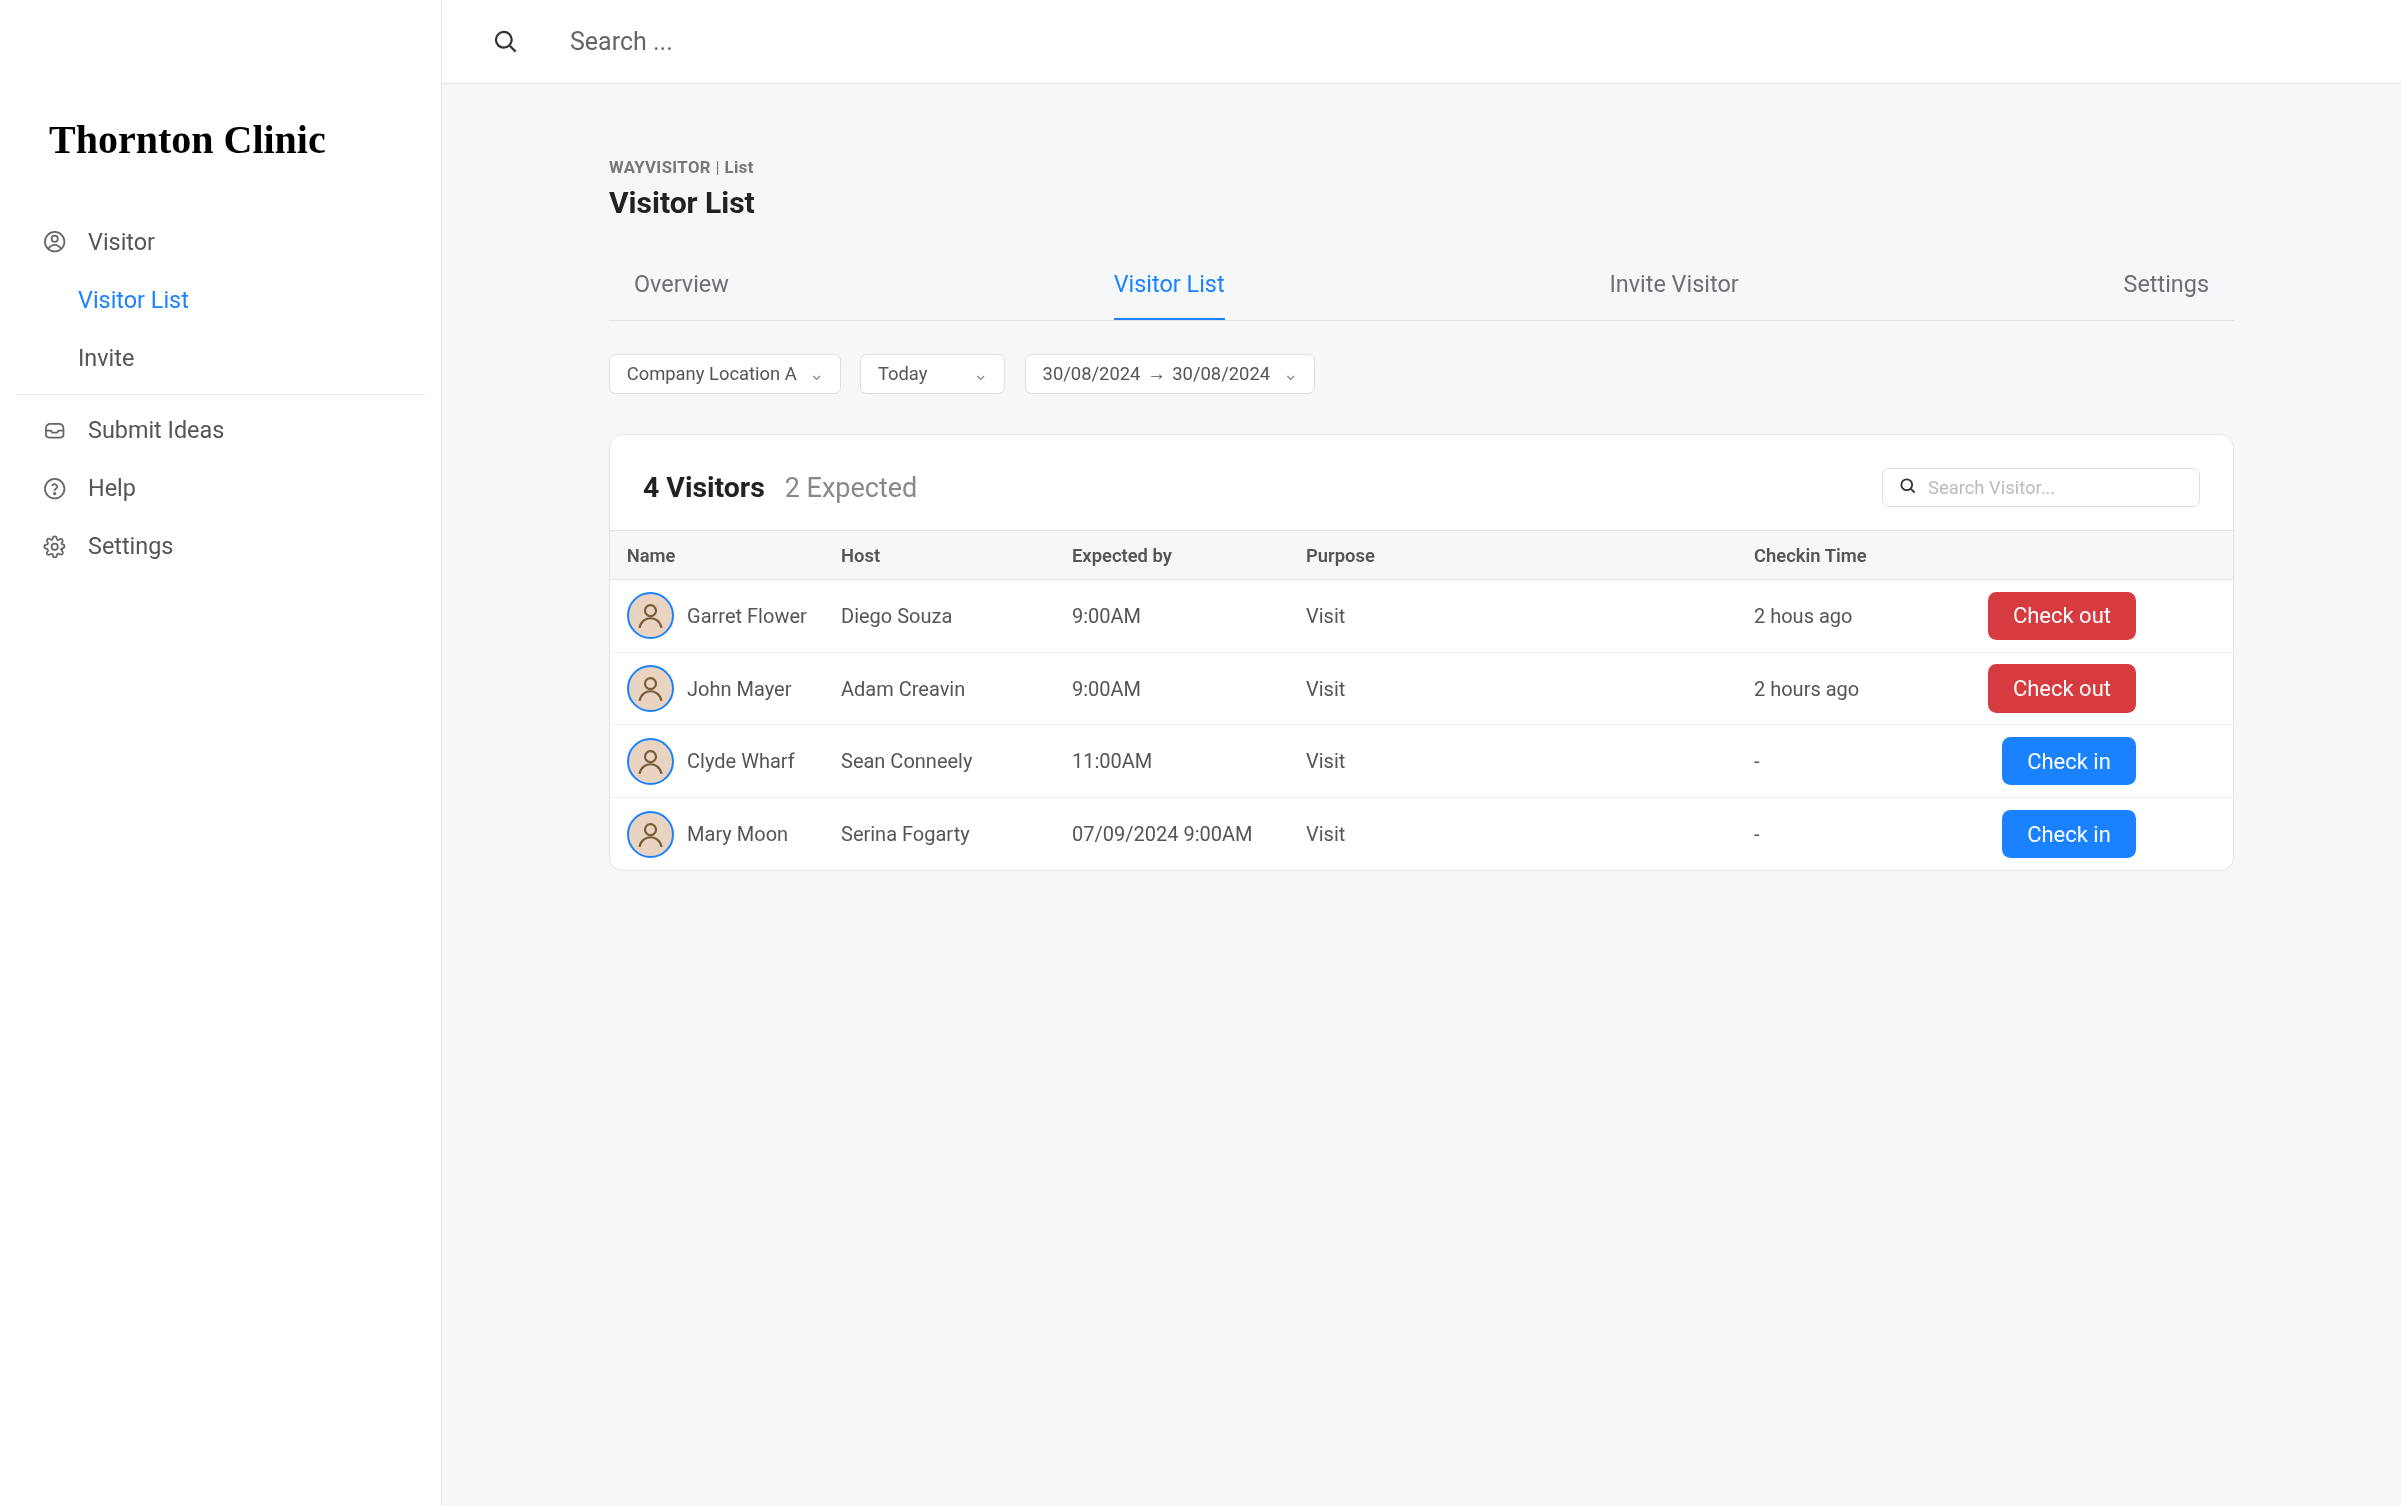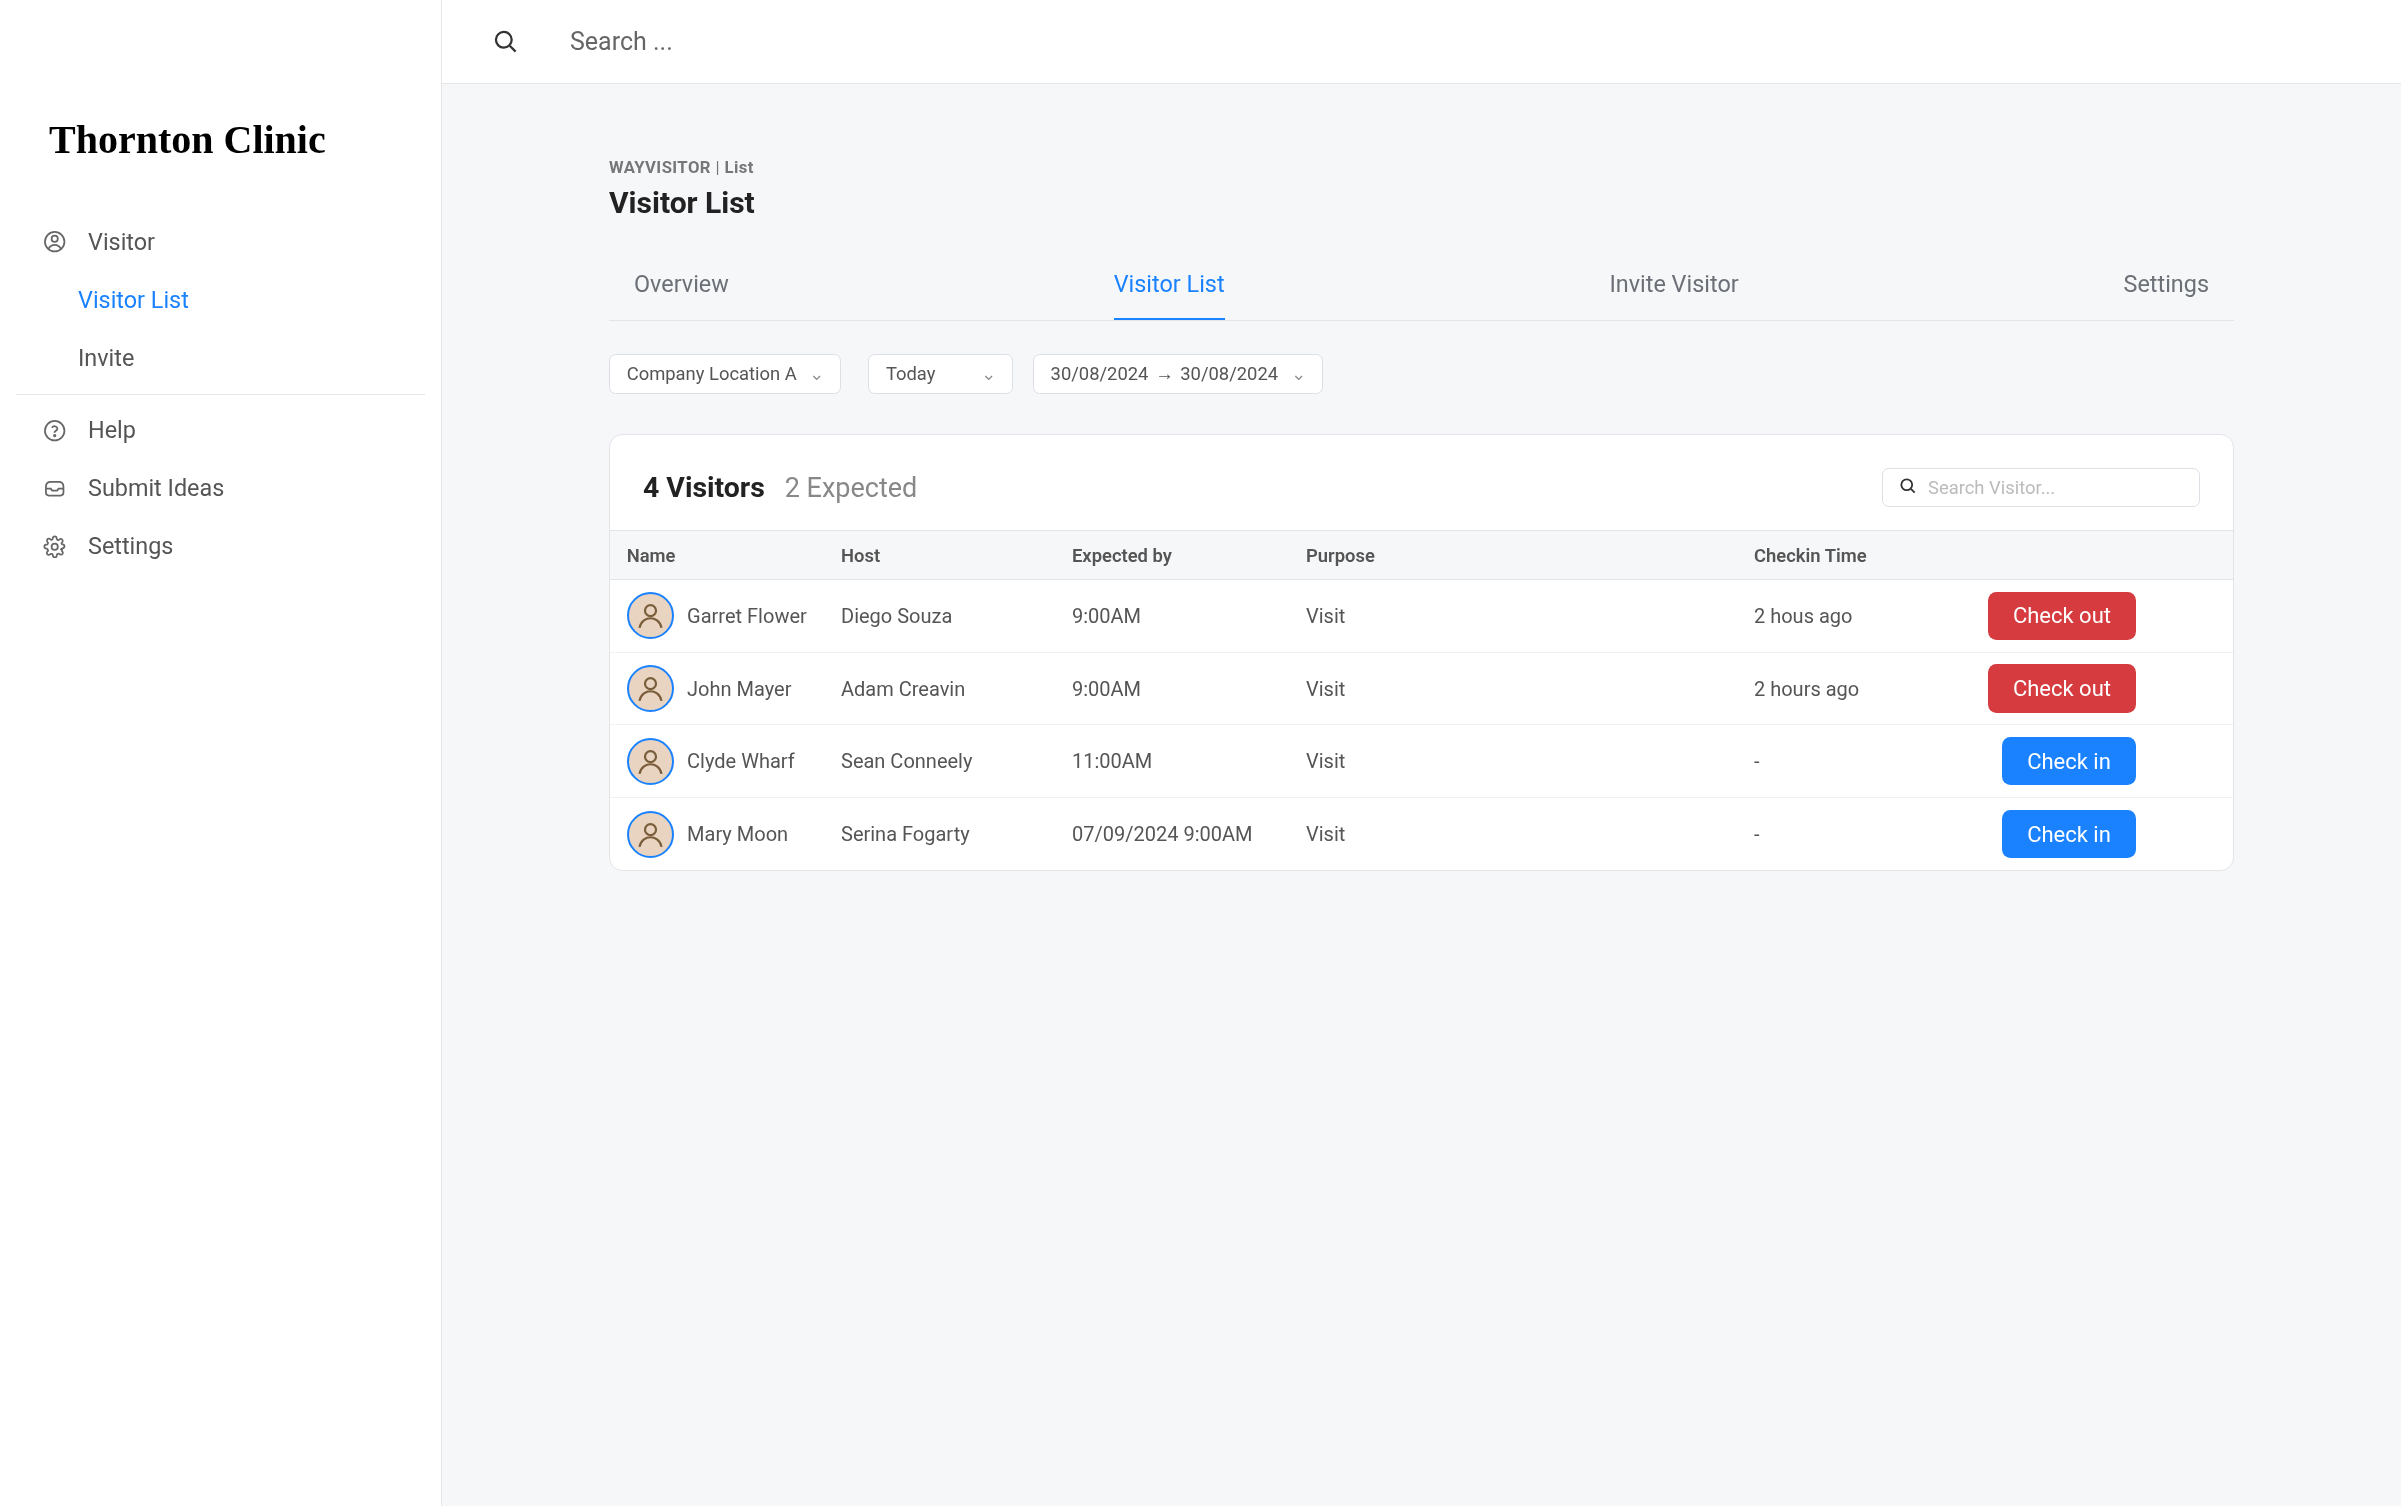--- a/index.html
+++ b/index.html
@@ -26,21 +26,21 @@
 .content { background: #f6f7f9; flex: 1; padding: 50px 167px 0 167px; }
 .breadcrumb { font-size: 16.7px; font-weight: 700; color: #777; text-transform: none; letter-spacing: 0.4px; margin-top: 24px; }
 .breadcrumb .sep { font-weight: 400; }
 .page-title { font-size: 30px; font-weight: 700; color: #222; margin-top: 8.4px; }
 
 .tabs { display: flex; gap: 62px; margin-top: 50px; border-bottom: 0.8px solid #e2e4e8; padding: 0 25px 0 25px; justify-content: space-between; }
 .tab { font-size: 23.4px; color: #6b6f76; padding: 0 0 20px 0; cursor: pointer; }
 .tab.active { color: #1a82ff; border-bottom: 2.5px solid #1a82ff; margin-bottom: -0.8px; }
 
 .filters { display: flex; gap: 20px; margin-top: 33px; }
-.filter-group { display: flex; gap: 27px; }
+.filter-group { display: flex; gap: 19px; }
 .filter { display: flex; align-items: center; gap: 13.4px; background: #fff; border: 0.8px solid #dcdfe4; border-radius: 6.7px; padding: 8.4px 16.7px; font-size: 18.4px; color: #555; cursor: pointer; }
 .filter .chev { width: 13.4px; height: 13.4px; }
 
 .card { background: #fff; border: 0.8px solid #e2e4e8; border-radius: 13.4px; margin-top: 40px; overflow: hidden; }
 .card-header { display: flex; align-items: center; justify-content: space-between; padding: 33px 33px 23.4px 33px; }
 .card-header-left { display: flex; align-items: baseline; gap: 20px; }
 .visitor-count { font-size: 28.4px; font-weight: 700; color: #222; }
 .expected-count { font-size: 27px; color: #888; }
 .visitor-search { display: flex; align-items: center; gap: 10px; border: 0.8px solid #dcdfe4; border-radius: 6.7px; padding: 6.7px 15px; width: 318px; }
 .visitor-search input { border: none; outline: none; font-size: 18.4px; flex: 1; color: #999; }
@@ -82,36 +82,36 @@
     </div>
     <div class="nav-sub active">Visitor List</div>
     <div class="nav-sub">Invite</div>
   </div>
 
   <hr class="divider">
 
   <div class="nav-item">
     <span class="icon">
       <svg viewBox="0 0 24 24" width="23.4" height="23.4" fill="none" stroke="#666" stroke-width="1.8">
+          <path d="M3 10c0-3 2-5 5-5h8c3 0 5 2 5 5v6c0 2-1 3-3 3H6c-2 0-3-1-3-3v-6z"></path>
+          <path d="M3 12h5l1.5 2h5l1.5-2h5"></path>
+        </svg>
+    </span>
+    <span>Submit Ideas</span>
+  </div>
+
+  <div class="nav-item">
+    <span class="icon">
+      <svg viewBox="0 0 24 24" width="23.4" height="23.4" fill="none" stroke="#666" stroke-width="1.8">
           <circle cx="12" cy="12" r="10"></circle>
           <path d="M9.2 9a3 3 0 015.6 1c0 2-3 2.2-3 4"></path>
           <circle cx="12" cy="17" r="0.8" fill="#666"></circle>
         </svg>
     </span>
     <span>Help</span>
-  </div>
-
-  <div class="nav-item">
-    <span class="icon">
-      <svg viewBox="0 0 24 24" width="23.4" height="23.4" fill="none" stroke="#666" stroke-width="1.8">
-          <path d="M3 10c0-3 2-5 5-5h8c3 0 5 2 5 5v6c0 2-1 3-3 3H6c-2 0-3-1-3-3v-6z"></path>
-          <path d="M3 12h5l1.5 2h5l1.5-2h5"></path>
-        </svg>
-    </span>
-    <span>Submit Ideas</span>
   </div>
 
   <div class="nav-item">
     <span class="icon">
       <svg viewBox="0 0 24 24" width="23.4" height="23.4" fill="none" stroke="#666" stroke-width="1.8">
           <circle cx="12" cy="12" r="3.2"></circle>
           <path d="M19.4 15a1.6 1.6 0 00.32 1.76l.06.06a2 2 0 11-2.83 2.83l-.06-.06a1.6 1.6 0 00-1.76-.32 1.6 1.6 0 00-1 1.47V21a2 2 0 01-4 0v-.1a1.6 1.6 0 00-1-1.47 1.6 1.6 0 00-1.76.32l-.06.06a2 2 0 11-2.83-2.83l.06-.06A1.6 1.6 0 005 15a1.6 1.6 0 00-1.47-1H3.4a2 2 0 010-4h.1A1.6 1.6 0 005 9a1.6 1.6 0 00-.32-1.76l-.06-.06a2 2 0 112.83-2.83l.06.06A1.6 1.6 0 009 5a1.6 1.6 0 001-1.47V3.4a2 2 0 014 0v.1A1.6 1.6 0 0015 5a1.6 1.6 0 001.76-.32l.06-.06a2 2 0 112.83 2.83l-.06.06A1.6 1.6 0 0019 9c.14.34.48.6.87.6h.13a2 2 0 010 4h-.1a1.6 1.6 0 00-1.47 1z"></path>
         </svg>
     </span>
     <span>Settings</span>

